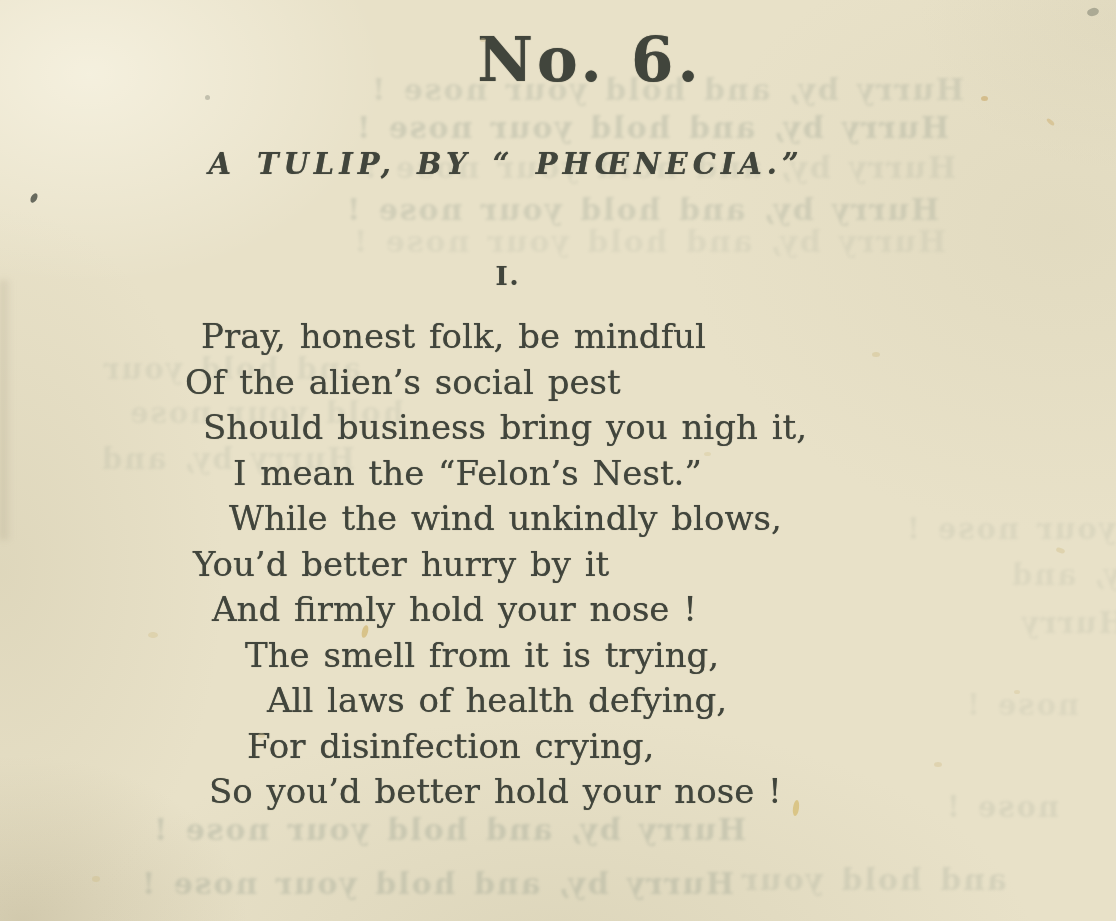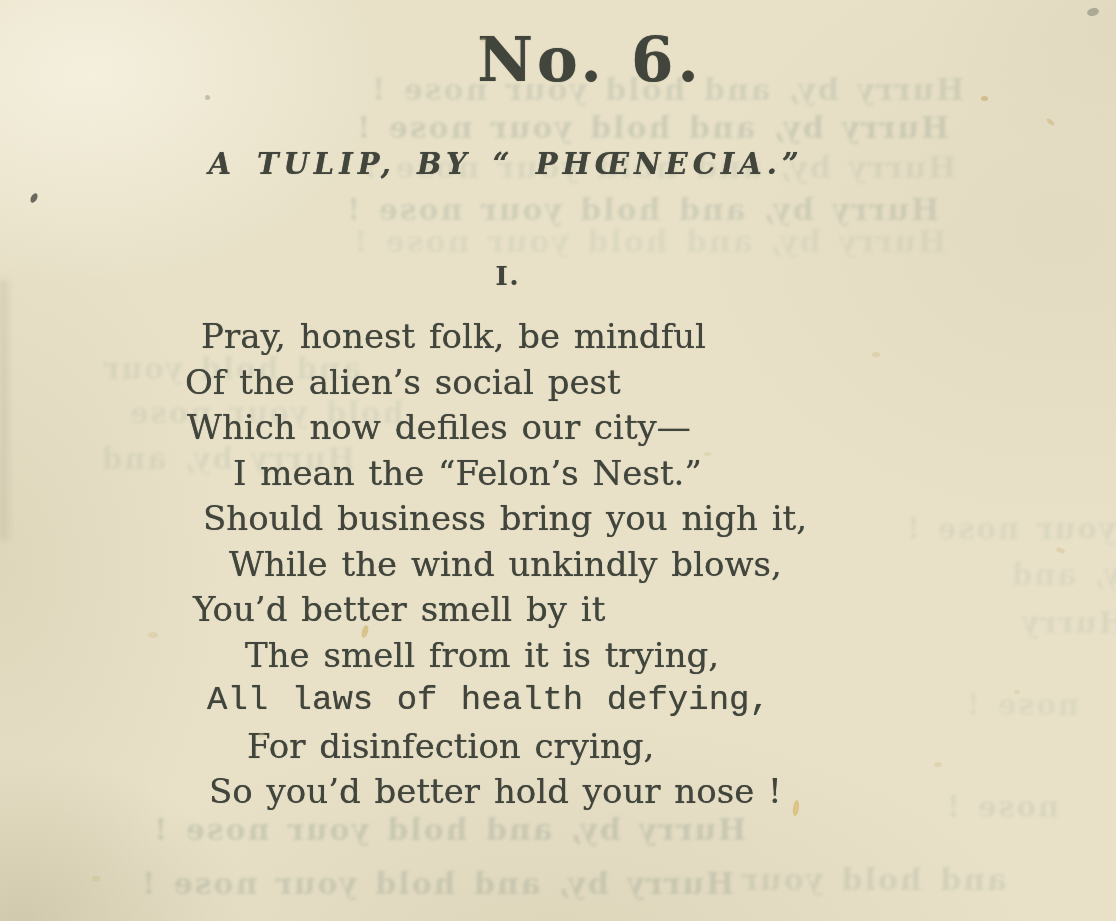--- a/index.html
+++ b/index.html
@@ -98,27 +98,27 @@
     <div class="ghost-line" style="left: 740px; top: 862px; font-size: 30px; opacity: 0.18;">and hold your</div>
   </div>
 
 <div class="content">
   <div class="heading-number">No. 6.</div>
   <div class="doc-title">A TULIP, BY “ PHŒNECIA.”</div>
   <div class="stanza-numeral">I.</div>
   <div class="poem">
       <div class="poem-line" style="margin-left: 16px;">Pray, honest folk, be mindful</div>
       <div class="poem-line" style="">Of the alien’s social pest</div>
-      <div class="poem-line" style="margin-left: 2px;">Which now defiles our city—</div>
+      <div class="poem-line" style="margin-left: 18px;">Should business bring you nigh it,</div>
       <div class="poem-line" style="margin-left: 48px;">I mean the “Felon’s Nest.”</div>
-      <div class="poem-line" style="margin-left: 18px;">Should business bring you nigh it,</div>
       <div class="poem-line" style="margin-left: 44px;">While the wind unkindly blows,</div>
-      <div class="poem-line" style="margin-left: 8px;">You’d better smell by it</div>
+      <div class="poem-line" style="margin-left: 8px;">You’d better hurry by it</div>
+      <div class="poem-line" style="margin-left: 27px;">And firmly hold your nose !</div>
       <div class="poem-line" style="margin-left: 60px;">The smell from it is trying,</div>
-      <div class="poem-line" style="margin-left: 22px; font-family: Liberation Mono, monospace;">All laws of health defying,</div>
+      <div class="poem-line" style="margin-left: 82px;">All laws of health defying,</div>
       <div class="poem-line" style="margin-left: 62px;">For disinfection crying,</div>
       <div class="poem-line" style="margin-left: 24px;">So you’d better hold your nose !</div>
     </div>
 </div>
 
 <div class="speck-layer">
     <div class="speck" style="left: 31px; top: 193px; width: 6px; height: 10px; background: rgb(80, 83, 74); opacity: 0.85; transform: rotate(28deg);"></div>
     <div class="speck" style="left: 1087px; top: 8px; width: 12px; height: 8px; background: rgb(107, 110, 95); opacity: 0.45; transform: rotate(-15deg);"></div>
     <div class="speck" style="left: 981px; top: 96px; width: 7px; height: 5px; background: rgb(201, 168, 104); opacity: 0.6; transform: rotate(0deg);"></div>
     <div class="speck" style="left: 1046px; top: 120px; width: 9px; height: 4px; background: rgb(205, 176, 112); opacity: 0.5; transform: rotate(40deg);"></div>

